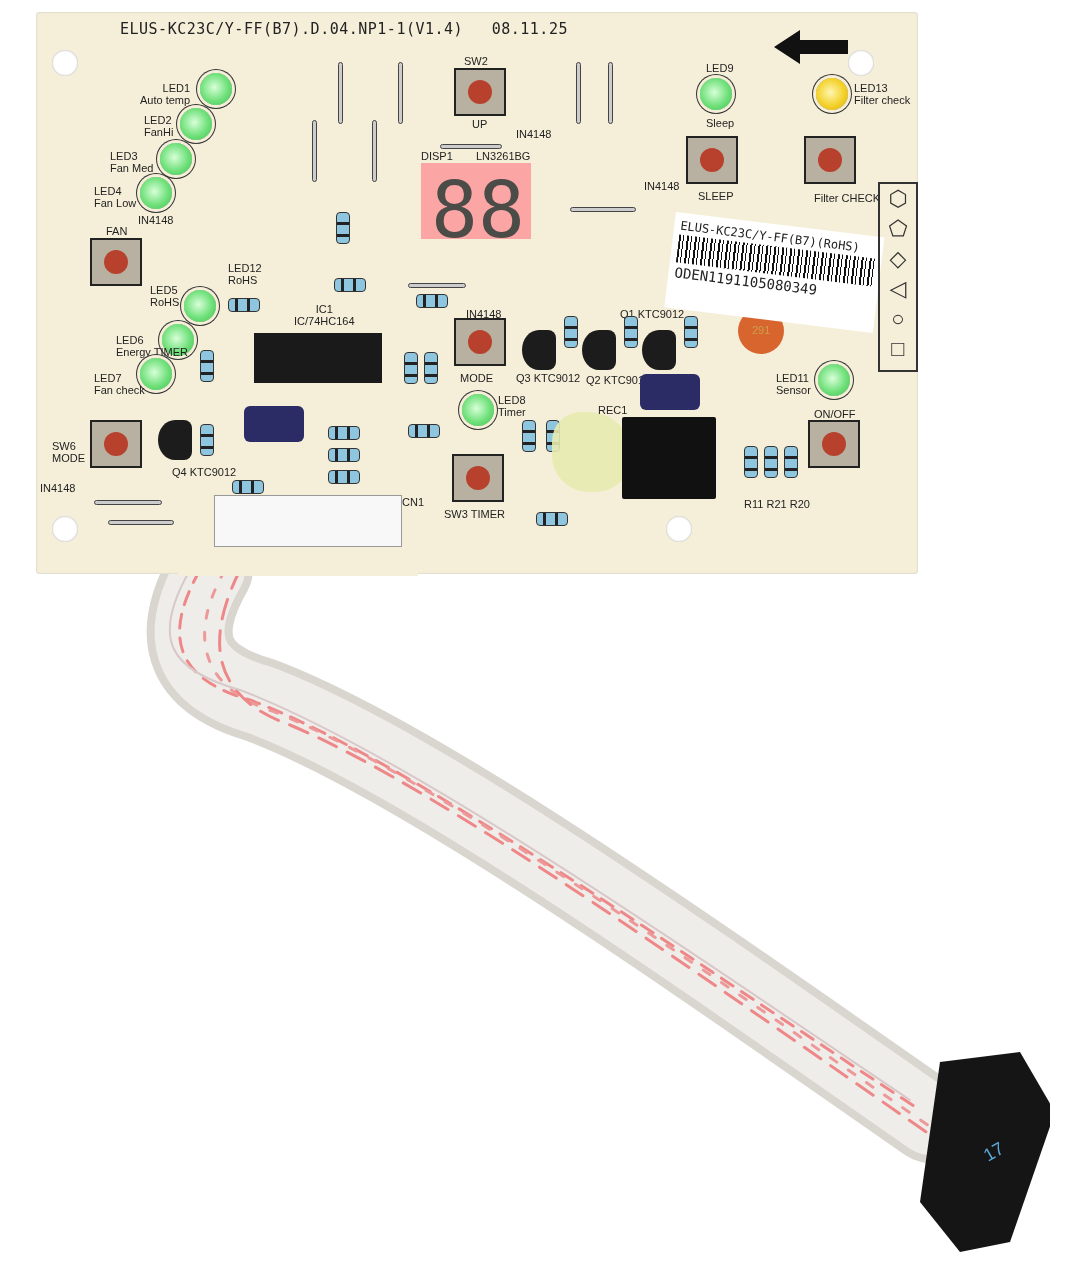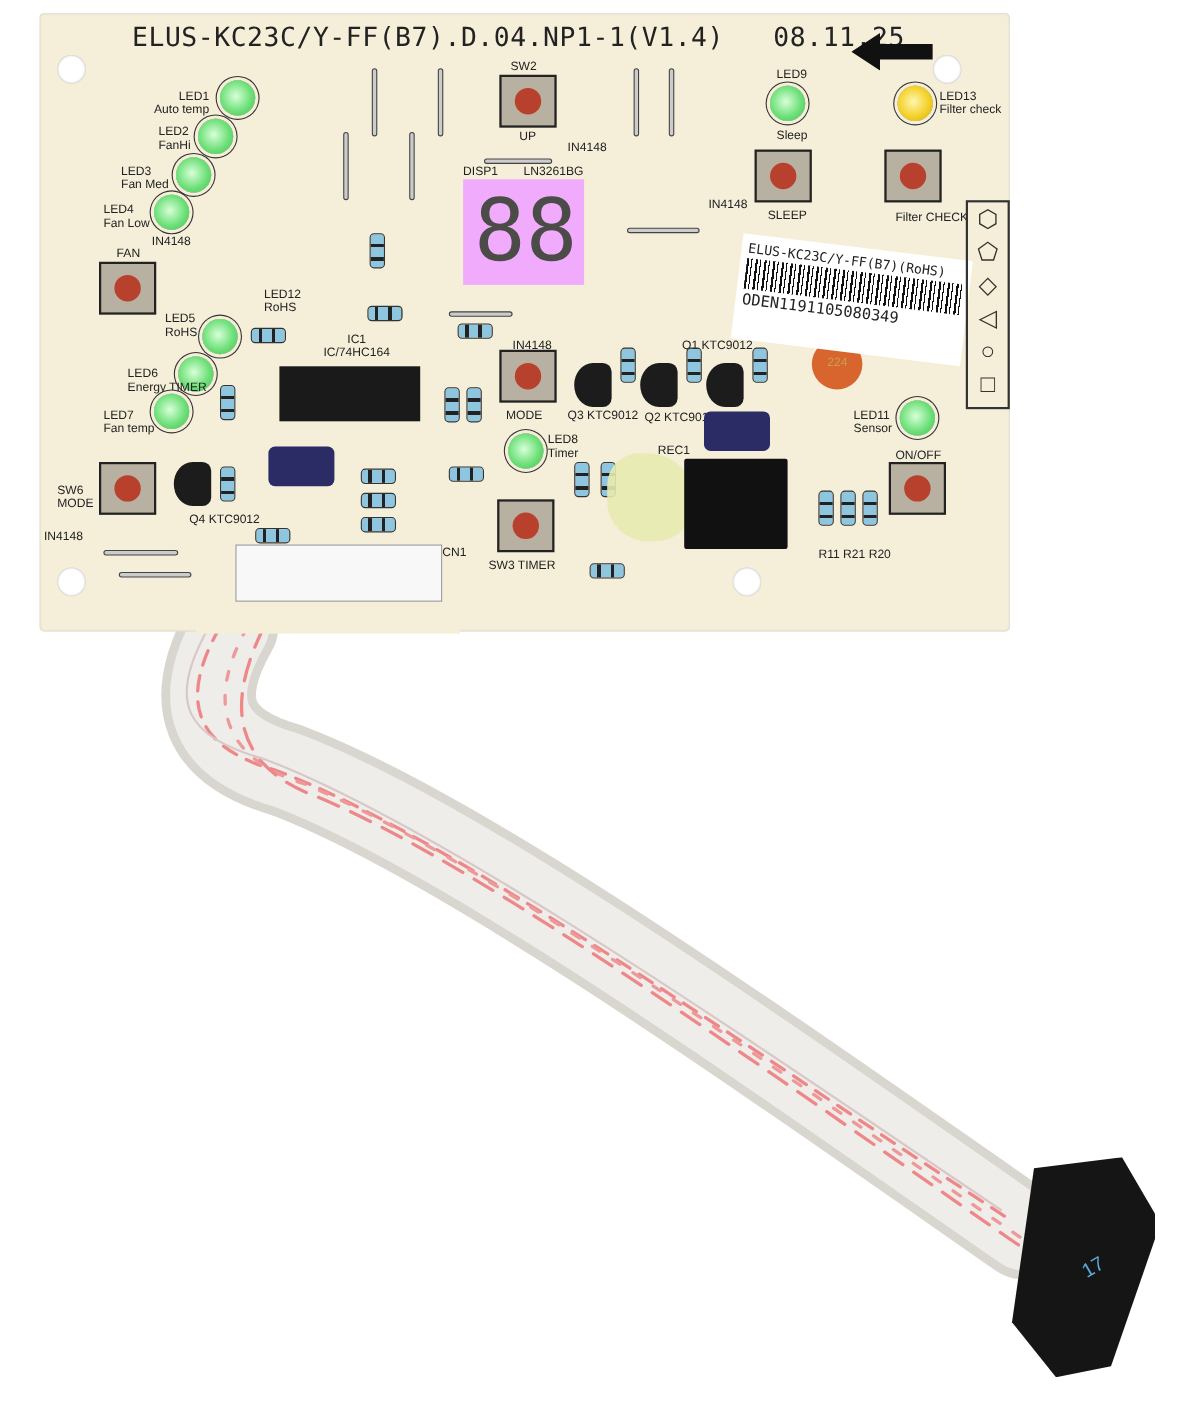--- a/index.html
+++ b/index.html
@@ -1,27 +1,27 @@
 <!DOCTYPE html>
 <html><head>
 <meta charset="utf-8">
 <style>
   html,body{margin:0;padding:0;background:#fff;}
   body{width:1074px;height:1280px;position:relative;overflow:hidden;font-family:"Liberation Sans",sans-serif;}
   .board{position:absolute;left:36px;top:12px;width:882px;height:562px;background:#f5efd9;border-radius:4px;box-shadow:0 0 2px #bbb inset;}
   .notch{position:absolute;left:178px;top:560px;width:240px;height:16px;background:#f5efd9;}
   .hole{position:absolute;width:26px;height:26px;border-radius:50%;background:#fff;box-shadow:0 0 2px #999 inset;}
   .silk{position:absolute;color:#222;font-size:11px;white-space:nowrap;}
-  .title{position:absolute;left:120px;top:20px;font-family:"DejaVu Sans Mono",monospace;font-size:24px;color:#222;letter-spacing:0.5px;}
+  .title{position:absolute;left:120px;top:20px;font-family:"DejaVu Sans Mono",monospace;font-size:15px;color:#222;letter-spacing:0.5px;}
   .arrow{position:absolute;left:774px;top:30px;width:74px;height:34px;}
   .led{position:absolute;width:32px;height:32px;border-radius:50%;background:radial-gradient(circle at 45% 45%,#d8ffd8,#6fe07a 55%,#3fbf52);box-shadow:0 0 0 3px #f5efd9,0 0 0 4px #333;}
   .led.yellow{background:radial-gradient(circle at 45% 45%,#fff6b0,#f3d12a 55%,#d3a912);}
   .btn{position:absolute;width:48px;height:44px;background:#b8b0a0;border:2px solid #222;}
   .btn::after{content:"";position:absolute;left:12px;top:10px;width:24px;height:24px;border-radius:50%;background:#b8412d;}
-  .disp{position:absolute;left:421px;top:163px;width:110px;height:96px;background:#f0abfc;}
+  .disp{position:absolute;left:421px;top:163px;width:110px;height:76px;background:#fca5a5;}
   .seg{position:absolute;font-family:"DejaVu Sans Mono",monospace;color:#4b4b48;font-size:78px;line-height:78px;}
   .res{position:absolute;height:12px;width:30px;background:repeating-linear-gradient(90deg,#8ec6e0 0 6px,#222 6px 9px,#8ec6e0 9px 12px);border:1px solid #333;border-radius:4px;}
   .resv{position:absolute;width:12px;height:30px;background:repeating-linear-gradient(0deg,#8ec6e0 0 6px,#222 6px 9px,#8ec6e0 9px 12px);border:1px solid #333;border-radius:4px;}
   .trans{position:absolute;width:34px;height:40px;background:#1c1c1c;border-radius:50% 8px 8px 50%;}
   .ic{position:absolute;left:254px;top:333px;width:128px;height:50px;background:#1a1a1a;}
   .jmp{position:absolute;background:#ccc;border:1px solid #444;border-radius:3px;}
   .cap{position:absolute;background:#2b2b66;border-radius:6px;}
   .ceramic{position:absolute;left:738px;top:308px;width:46px;height:46px;border-radius:50%;background:#d9652e;}
   .rec{position:absolute;left:622px;top:417px;width:94px;height:82px;background:#111;border-radius:2px;}
   .glue{position:absolute;left:552px;top:412px;width:80px;height:80px;background:#e8eab0;border-radius:40% 60% 50% 50%;opacity:.9;}
@@ -71,29 +71,29 @@
 <div class="silk" style="left:144px;top:114px"><span>LED2</span><br><span>FanHi</span></div>
 <div class="led" style="left:160px;top:143px"></div>
 <div class="silk" style="left:110px;top:150px"><span>LED3</span><br><span>Fan Med</span></div>
 <div class="led" style="left:140px;top:177px"></div>
 <div class="silk" style="left:94px;top:185px"><span>LED4</span><br><span>Fan Low</span></div>
 <div class="led" style="left:184px;top:290px"></div>
 <div class="silk" style="left:150px;top:284px"><span>LED5</span><br><span>RoHS</span></div>
 <div class="led" style="left:162px;top:324px"></div>
 <div class="silk" style="left:116px;top:334px"><span>LED6</span><br><span>Energy TIMER</span></div>
 <div class="led" style="left:140px;top:358px"></div>
-<div class="silk" style="left:94px;top:372px"><span>LED7</span><br><span>Fan temp</span></div>
+<div class="silk" style="left:94px;top:372px"><span>LED7</span><br><span>Fan check</span></div>
 <div class="led" style="left:462px;top:394px"></div>
 <div class="silk" style="left:498px;top:394px"><span>LED8</span><br><span>Timer</span></div>
 <div class="led" style="left:700px;top:78px"></div>
 <div class="silk" style="left:706px;top:62px">LED9</div>
 <div class="silk" style="left:706px;top:117px">Sleep</div>
 <div class="led" style="left:818px;top:364px"></div>
 <div class="silk" style="left:776px;top:372px"><span>LED11</span><br><span>Sensor</span></div>
-<div class="silk" style="left:240px;top:262px"><span>LED12</span><br><span>RoHS</span></div>
+<div class="silk" style="left:228px;top:262px"><span>LED12</span><br><span>RoHS</span></div>
 <div class="led yellow" style="left:816px;top:78px"></div>
 <div class="silk" style="left:854px;top:82px"><span>LED13</span><br><span>Filter check</span></div>
 
 <div class="btn" style="left:454px;top:318px"></div>
 <div class="silk" style="left:460px;top:372px">MODE</div>
 <div class="btn" style="left:454px;top:68px"></div>
 <div class="silk" style="left:464px;top:55px">SW2</div>
 <div class="silk" style="left:472px;top:118px">UP</div>
 <div class="btn" style="left:452px;top:454px"></div>
 <div class="silk" style="left:444px;top:508px"><span>SW3</span> <span>TIMER</span></div>
@@ -158,21 +158,21 @@
 <div class="jmp" style="left:372px;top:120px;width:3px;height:60px"></div>
 <div class="jmp" style="left:440px;top:144px;width:60px;height:3px"></div>
 <div class="jmp" style="left:570px;top:207px;width:64px;height:3px"></div>
 <div class="jmp" style="left:408px;top:283px;width:56px;height:3px"></div>
 <div class="jmp" style="left:94px;top:500px;width:66px;height:3px"></div>
 <div class="jmp" style="left:108px;top:520px;width:64px;height:3px"></div>
 
 <div class="cap" style="left:244px;top:406px;width:60px;height:36px"></div>
 <div class="cap" style="left:640px;top:374px;width:60px;height:36px"></div>
 <div class="ceramic">
-    <span class="silk" style="left:14px;top:16px;color:#c9a04a">224</span>
+    <span class="silk" style="left:14px;top:16px;color:#c9a04a">291</span>
   </div>
 
 <div class="glue"></div>
 <div class="rec"></div>
 <div class="silk" style="left:598px;top:404px">REC1</div>
 
 <div class="cn1"></div>
 <div class="silk" style="left:402px;top:496px">CN1</div>
 
 <div class="label">

